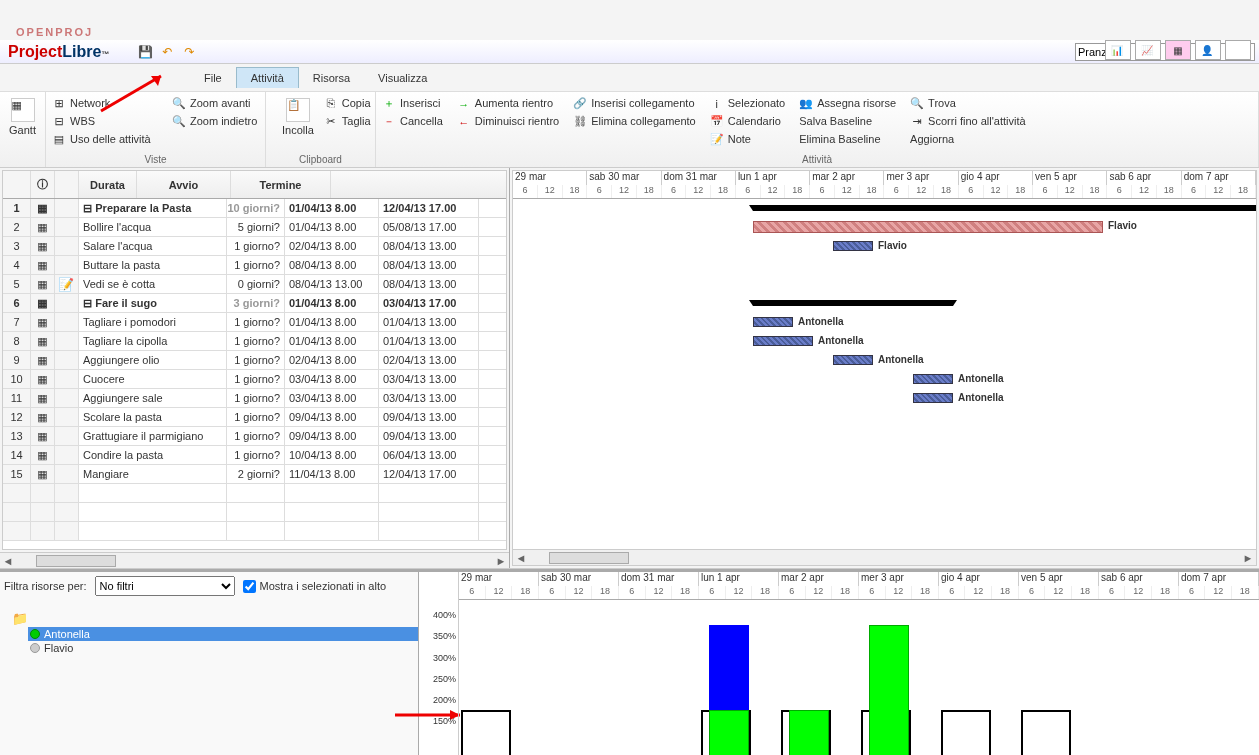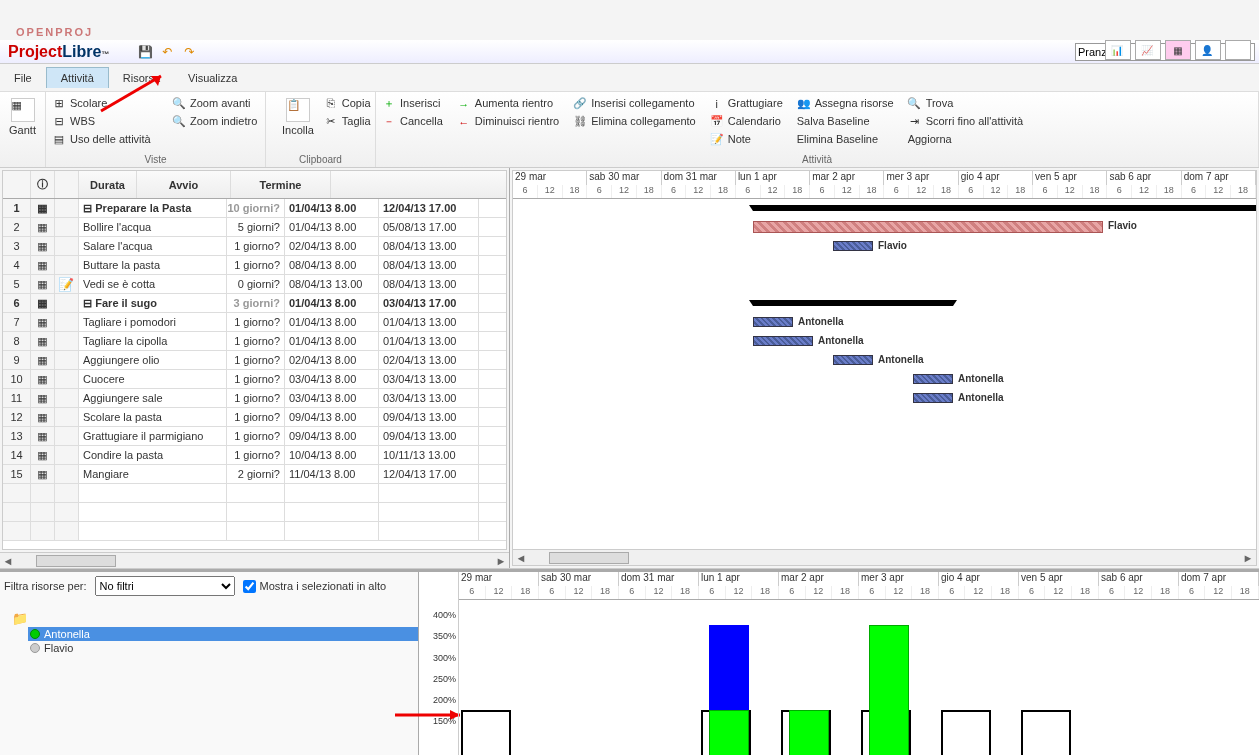--- a/index.html
+++ b/index.html
@@ -5,21 +5,21 @@
 * { box-sizing: border-box; margin: 0; padding: 0; }
 body { font-family: Tahoma, Arial, sans-serif; font-size: 11px; background: #f4f4f4; color: #333; width: 1259px; height: 755px; overflow: hidden; }
 .titlebar { height: 24px; display: flex; align-items: center; background: linear-gradient(#fff,#eef); border-bottom: 1px solid #ccc; margin-top: 40px; }
 .logo { font-weight: bold; font-size: 16px; padding: 0 8px; }
 .logo .red { color: #c00; }
 .logo .blue { color: #036; }
 .qat { display: flex; gap: 6px; padding-left: 20px; }
 .qat .icn { width: 16px; height: 16px; display: flex; align-items: center; justify-content: center; font-size: 12px; }
 .title-input { margin-left: auto; margin-right: 4px; width: 180px; height: 18px; border: 1px solid #999; font-size: 11px; padding: 0 2px; }
 .subbrand { position: absolute; top: 26px; left: 16px; font-size: 11px; color: #c77; letter-spacing: 2px; font-weight: bold; }
-.tabs { height: 28px; display: flex; align-items: center; border-bottom: 1px solid #ddd; }
+.tabs { height: 28px; display: flex; align-items: center; padding-left: 190px; border-bottom: 1px solid #ddd; }
 .tab { padding: 4px 14px; cursor: pointer; }
 .tab.active { background: #cfe6f7; border: 1px solid #9bc; border-bottom: none; }
 .rightbtns { position: absolute; right: 8px; top: 40px; display: flex; gap: 4px; }
 .rightbtns .rbtn { width: 26px; height: 20px; border: 1px solid #aaa; background: #fff; font-size: 10px; display: flex; align-items: center; justify-content: center; }
 .ribbon { height: 76px; display: flex; border-bottom: 1px solid #ccc; background: linear-gradient(#fff,#f0f0f0); }
 .rgroup { border-right: 1px solid #ddd; display: flex; flex-direction: column; padding: 2px 6px; position: relative; }
 .rgroup .grplabel { text-align: center; font-size: 10px; color: #666; margin-top: auto; padding-top: 2px; }
 .rgroup .items { display: flex; flex-wrap: wrap; gap: 2px 10px; align-content: flex-start; }
 .ritem { display: flex; align-items: center; gap: 4px; font-size: 11px; cursor: pointer; white-space: nowrap; height: 18px; }
 .ritem .ic { width: 14px; height: 14px; display: inline-flex; align-items: center; justify-content: center; font-size: 11px; }
@@ -118,21 +118,21 @@
     <div class="big">
         <div class="bigic">▦</div>
         <span>Gantt</span>
       </div>
   </div>
   <div class="rgroup" style="width:220px">
     <div class="items" style="flex-direction:row">
       <div style="width:110px">
         <div class="ritem">
             <span class="ic">⊞</span>
-            <span>Scolare</span>
+            <span>Network</span>
           </div>
         <div class="ritem">
             <span class="ic">⊟</span>
             <span>WBS</span>
           </div>
         <div class="ritem">
             <span class="ic">▤</span>
             <span>Uso delle attività</span>
           </div>
       </div>
@@ -196,21 +196,21 @@
             <span>Inserisi collegamento</span>
           </div>
         <div class="ritem">
             <span class="ic">⛓</span>
             <span>Elimina collegamento</span>
           </div>
       </div>
       <div>
         <div class="ritem">
             <span class="ic">ℹ</span>
-            <span>Grattugiare</span>
+            <span>Selezionato</span>
           </div>
         <div class="ritem">
             <span class="ic">📅</span>
             <span>Calendario</span>
           </div>
         <div class="ritem">
             <span class="ic">📝</span>
             <span>Note</span>
           </div>
       </div>
@@ -382,21 +382,21 @@
             <div class="cell c-start">09/04/13 8.00</div>
             <div class="cell c-end">09/04/13 13.00</div>
           </div>
           <div class="trow">
             <div class="cell c-num">14</div>
             <div class="cell c-ic">▦</div>
             <div class="cell c-note"></div>
             <div class="cell c-name">Condire la pasta</div>
             <div class="cell c-dur">1 giorno?</div>
             <div class="cell c-start">10/04/13 8.00</div>
-            <div class="cell c-end">10/11/13 13.00</div>
+            <div class="cell c-end">06/04/13 13.00</div>
           </div>
           <div class="trow">
             <div class="cell c-num">15</div>
             <div class="cell c-ic">▦</div>
             <div class="cell c-note"></div>
             <div class="cell c-name">Mangiare</div>
             <div class="cell c-dur">2 giorni?</div>
             <div class="cell c-start">11/04/13 8.00</div>
             <div class="cell c-end">12/04/13 17.00</div>
           </div>

